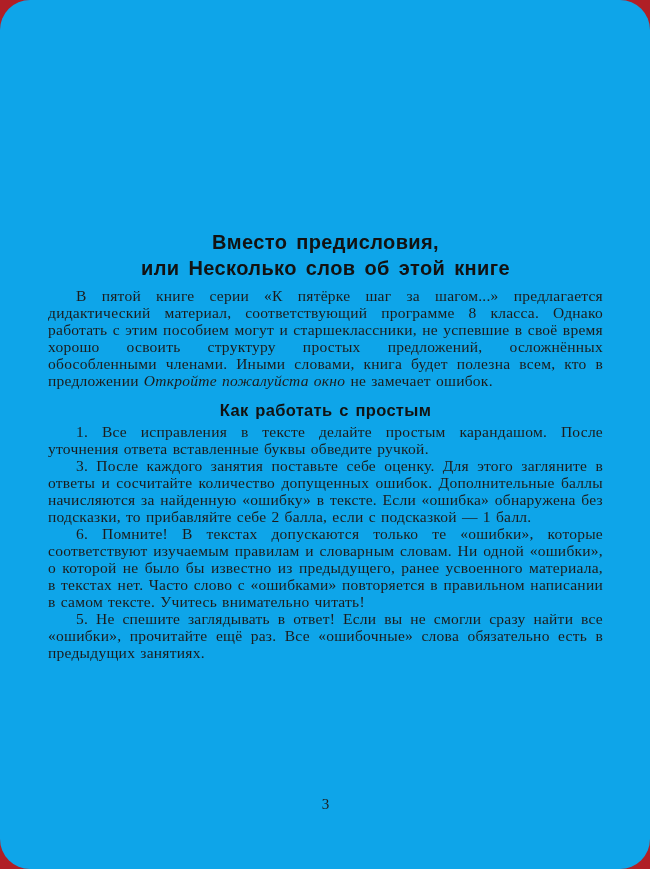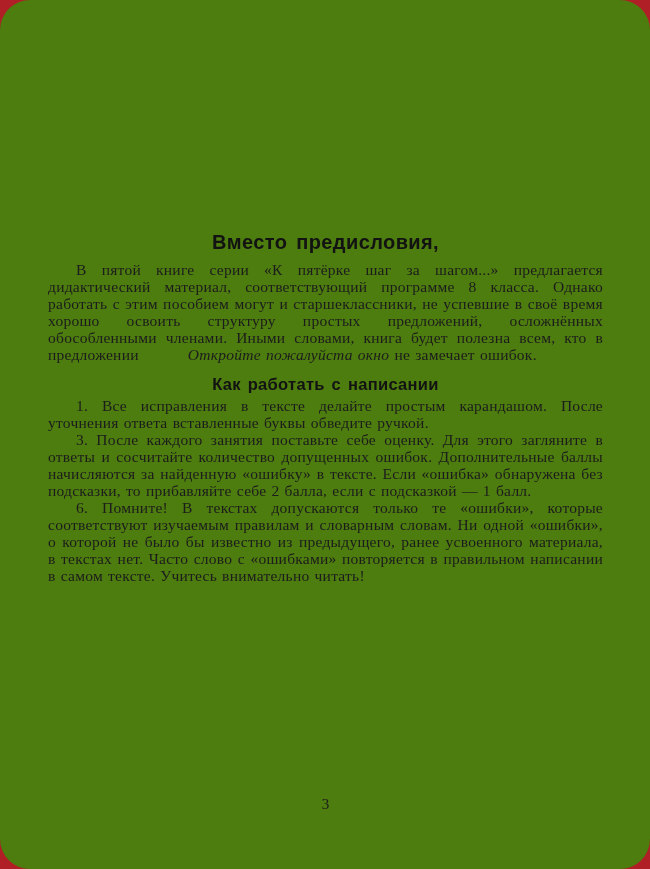--- a/index.html
+++ b/index.html
@@ -5,21 +5,21 @@
   html, body { margin: 0; padding: 0; }
   body {
     width: 650px; height: 869px;
     background: #b01f26;
     position: relative;
     overflow: hidden;
     font-family: "Liberation Serif", serif;
   }
   .paper {
     position: absolute; inset: 0;
-    background: #4d7c0f;
+    background: #0ea5e9;
     border-radius: 30px;
   }
   .content {
     position: absolute;
     left: 48px; right: 47px; top: 0; bottom: 0;
     color: #1c1c1c;
   }
   .title {
     margin: 229px 0 0 0;
     text-align: center;
@@ -49,45 +49,47 @@
     text-align: center;
     font-family: "Liberation Sans", sans-serif;
     font-weight: bold;
     font-size: 16.5px;
     line-height: 18px;
     letter-spacing: 0.3px;
     word-spacing: 2px;
     color: #121212;
   }
   .body-par .bold { font-weight: normal; }
-  .body-par .italic { font-style: italic; margin-left: 44px; }
+  .body-par .italic { font-style: italic; }
   .page-number {
     position: absolute;
     left: 0; right: 0; bottom: 56px;
     text-align: center;
     font-family: "Liberation Serif", serif;
     font-size: 15px;
     color: #1c1c1c;
   }
 </style>
 </head>
 <body>
 
 <div class="paper">
   <div class="content">
 
     <h1 class="title">
       <span>Вместо предисловия,</span><br>
+      <span>или Несколько слов об этой книге</span>
     </h1>
 
     <p class="body-par intro"><span>В пятой книге серии «К пятёрке шаг за шагом...» предлагается дидактический материал, соответствующий программе 8 класса. Однако работать с этим пособием могут и старшеклассники, не успевшие в своё время хорошо освоить структуру простых предложений, осложнённых обособленными членами. Иными словами, книга будет полезна всем, кто в предложении </span><span class="italic">Откройте пожалуйста окно</span><span> не замечает ошибок.</span></p>
 
-    <h2 class="section-heading">Как работать с написании</h2>
+    <h2 class="section-heading">Как работать с простым</h2>
 
     <div>
         <p class="body-par"><span>1. Все исправления в тексте делайте простым карандашом. После уточнения ответа вставленные буквы обведите ручкой.</span></p>
         <p class="body-par"><span>3. После каждого занятия поставьте себе оценку. Для этого загляните в ответы и сосчитайте количество допущенных ошибок. Дополнительные баллы начисляются за найденную «ошибку» в тексте. Если «ошибка» обнаружена без подсказки, то прибавляйте себе 2 балла, если с подсказкой — 1 балл.</span></p>
         <p class="body-par"><span>6. Помните! В текстах допускаются только те «ошибки», которые соответствуют изучаемым правилам и словарным словам. Ни одной «ошибки», о которой не было бы известно из предыдущего, ранее усвоенного материала, в текстах нет. Часто слово с «ошибками» повторяется в правильном написании в самом тексте. </span><span class="bold">Учитесь внимательно читать!</span></p>
+        <p class="body-par"><span class="bold">5. </span><span class="bold">Не спешите заглядывать в ответ!</span><span> Если вы не смогли сразу найти все «ошибки», прочитайте ещё раз. Все «ошибочные» слова обязательно есть в предыдущих занятиях.</span></p>
       </div>
 
     <div class="page-number">3</div>
   </div>
 </div>
 
 </body></html>

